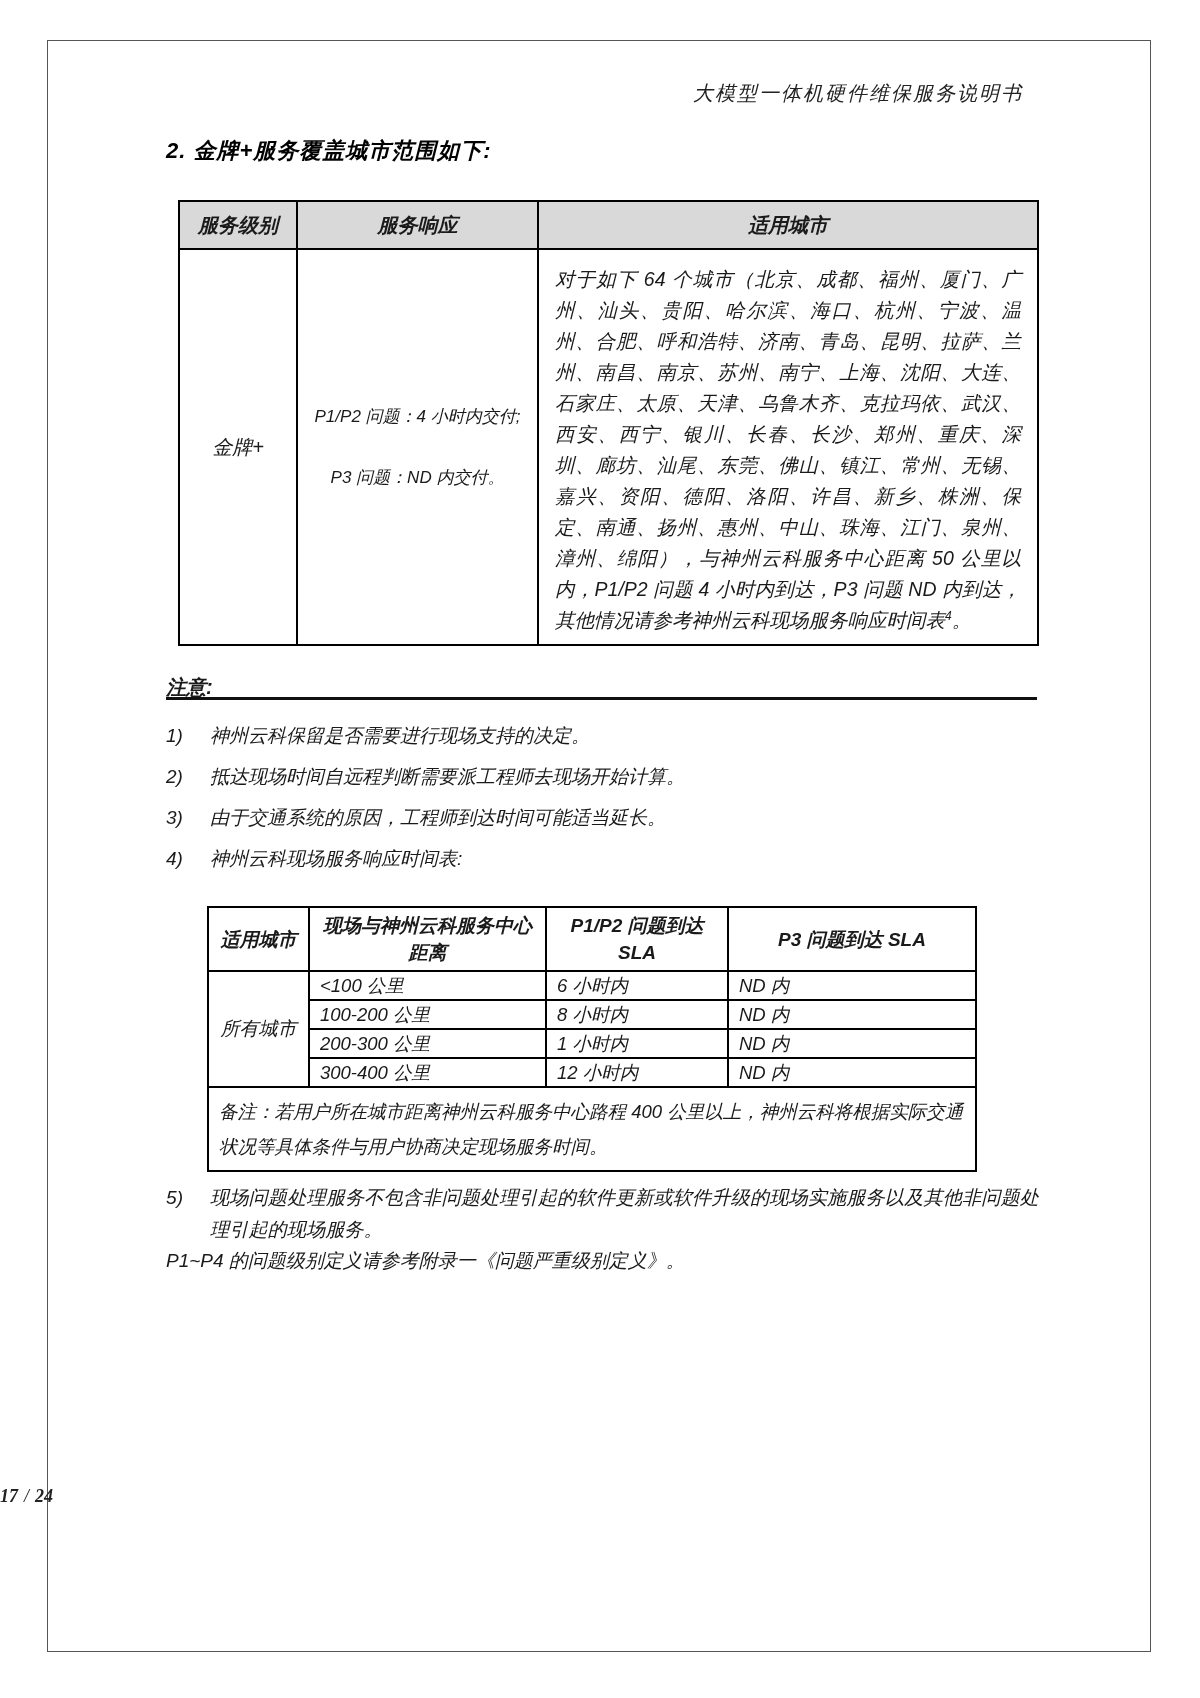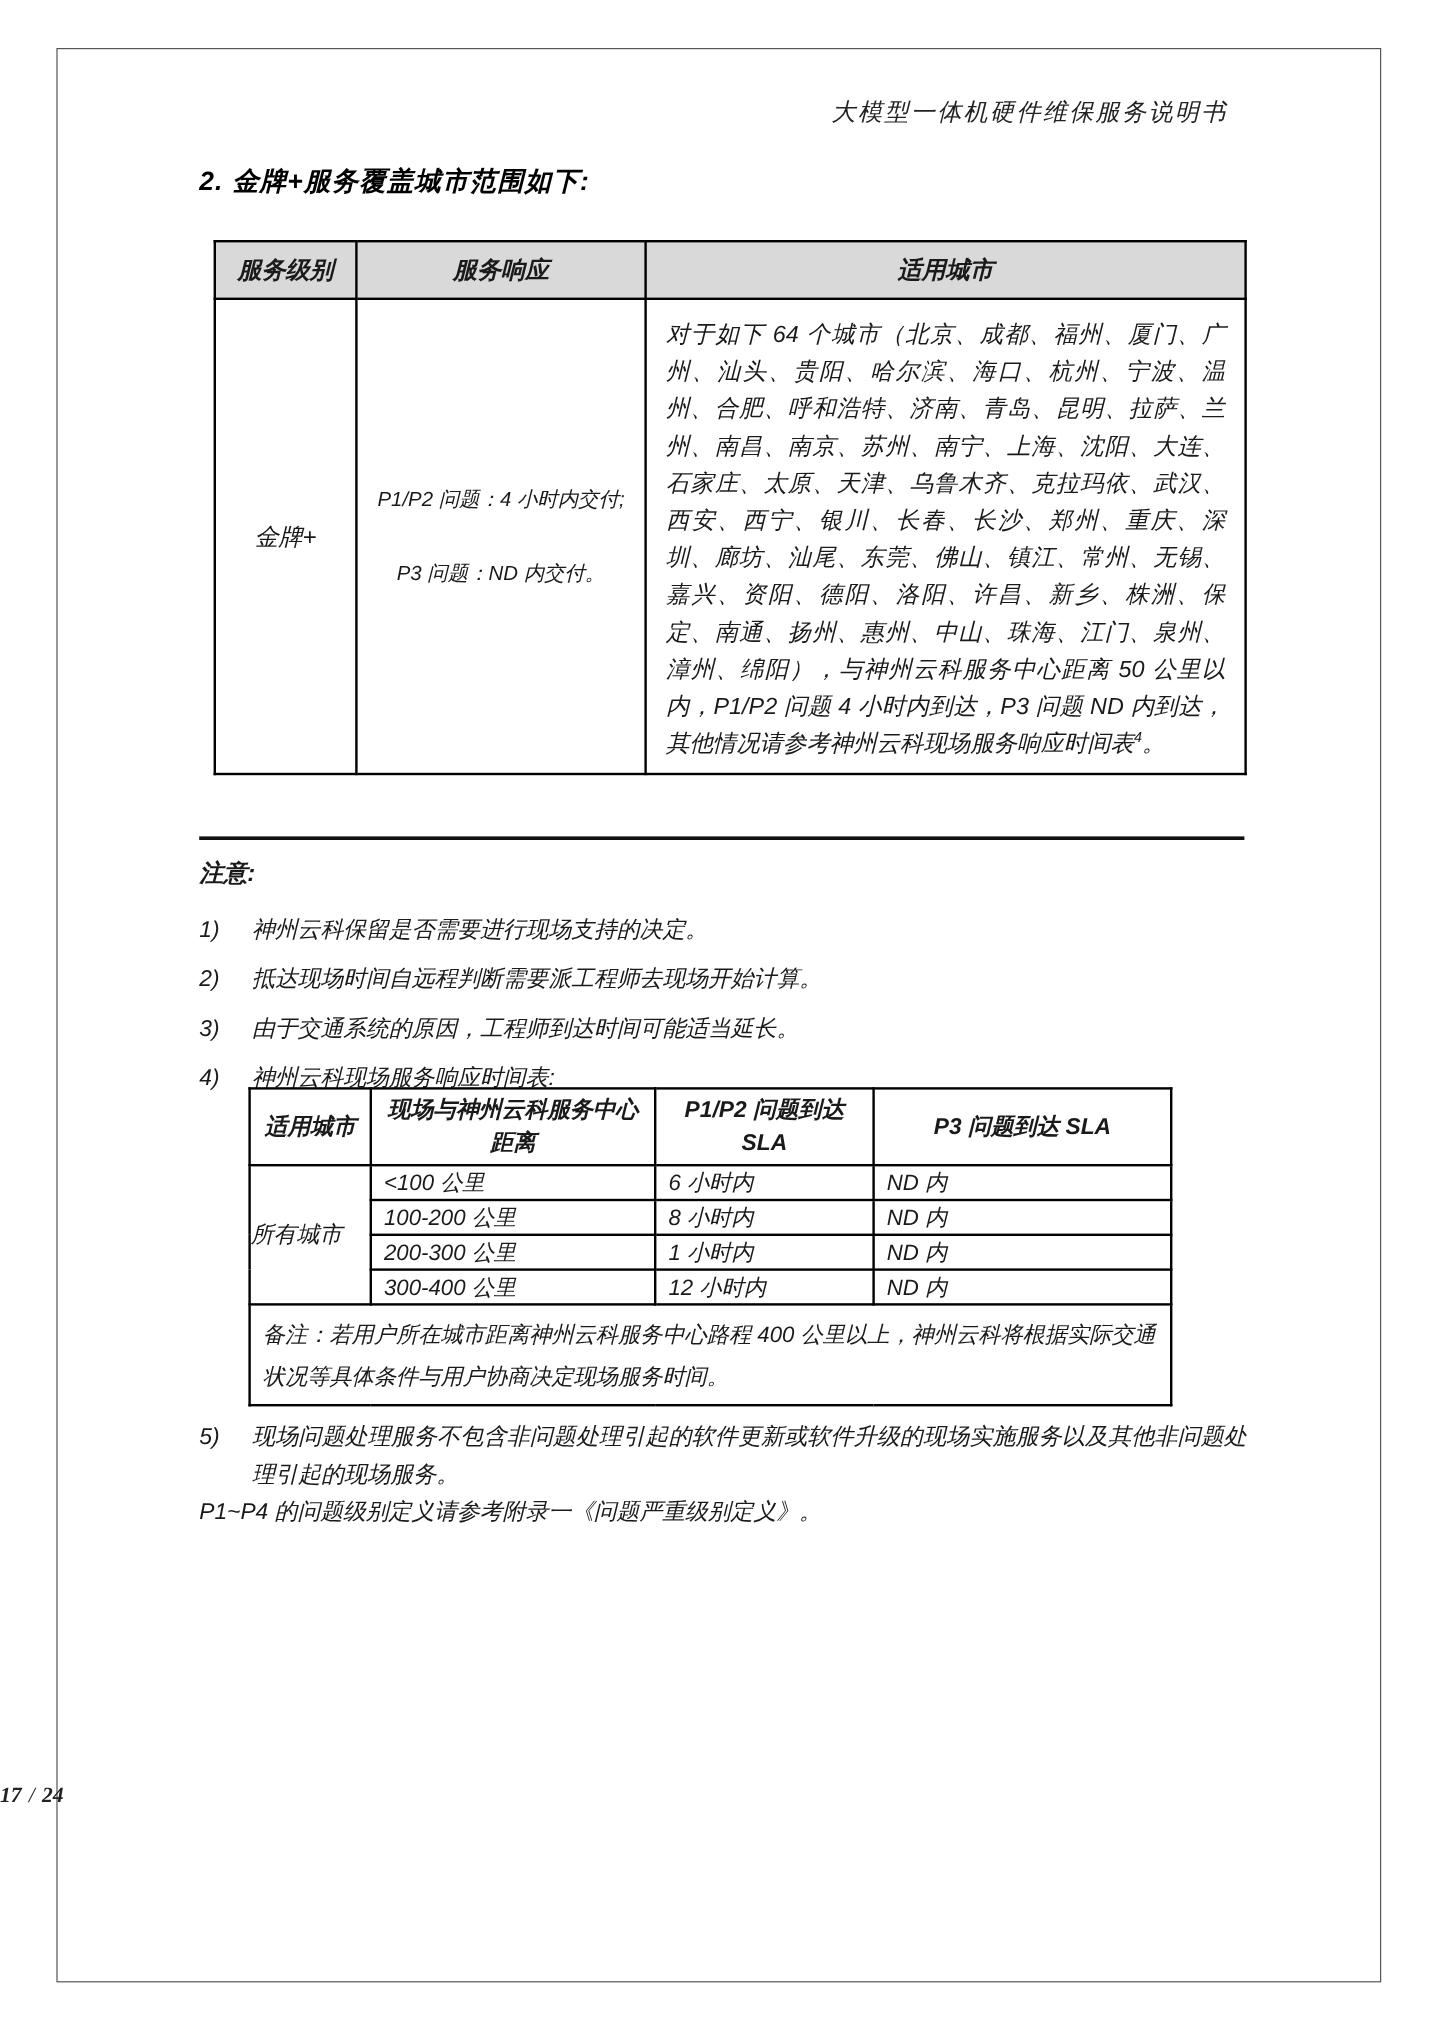--- a/index.html
+++ b/index.html
@@ -20,37 +20,37 @@
   .t1 .resp{width:241px;text-align:center;font-size:17px;vertical-align:middle;padding:0 12px;}
   .t1 .resp p{margin:0 0 30px 0;line-height:31px;}
   .t1 .resp p:last-child{margin-bottom:0;}
   .t1 .cities{width:500px;vertical-align:top;padding:14px 16px 8px 16px;font-size:19.5px;
         line-height:31px;text-align:justify;}
   .t1 tbody tr{height:372px;}
   sup{font-size:12px;line-height:0;}
 
   .thick-rule{position:absolute;left:166px;top:697px;width:871px;height:3px;background:#111;}
 
-  .notes{position:absolute;left:166px;top:714px;width:880px;}
+  .notes{position:absolute;left:166px;top:674px;width:880px;}
   .notes-label{font-size:20px;font-weight:bold;margin-bottom:22px;}
   .note-item{display:flex;margin-bottom:15px;font-size:19px;line-height:26px;}
   .note-item .num{width:44px;flex:0 0 44px;}
   .note-item .txt{flex:1;}
 
   .t2{position:absolute;left:207px;top:906px;width:768px;}
   .t2 th,.t2 td{border:2px solid #000;box-sizing:border-box;}
   .t2 th{background:#ffffff;font-size:19px;font-weight:bold;text-align:center;
         padding:4px 2px;line-height:27px;}
   .t2 .pre{white-space:pre-line;}
   .t2 col.c1{width:101px;}
   .t2 col.c2{width:237px;}
   .t2 col.c3{width:182px;}
   .t2 col.c4{width:248px;}
   .t2 td{font-size:18.5px;height:29px;padding:0 0 0 10px;vertical-align:middle;}
-  .t2 .scope{font-size:19px;padding:0;}
+  .t2 .scope{text-align:center;font-size:19px;padding:0;}
   .t2 .remark{height:auto;padding:6px 10px;line-height:35px;font-size:18.5px;}
 
   .note5{position:absolute;left:166px;top:1182px;width:873px;display:flex;
         font-size:19.2px;line-height:32px;}
   .note5 .num{width:44px;flex:0 0 44px;}
   .note5 .txt{flex:1;text-align:justify;}
   .closing{position:absolute;left:166px;top:1246px;width:880px;font-size:19px;line-height:30px;}
 
   .footer{position:absolute;left:0;top:1486px;width:1200px;text-align:left;
         font-family:"Liberation Serif",serif;font-size:18px;font-weight:bold;color:#222;}

